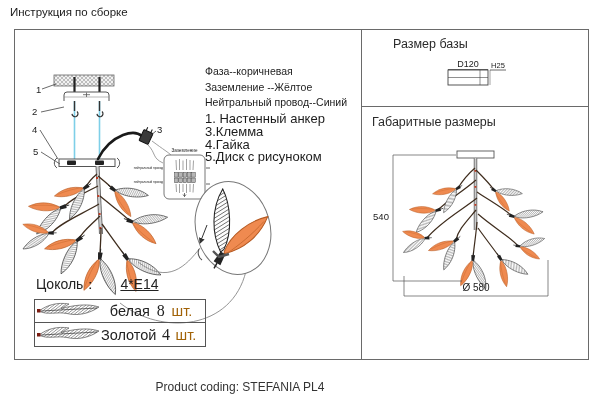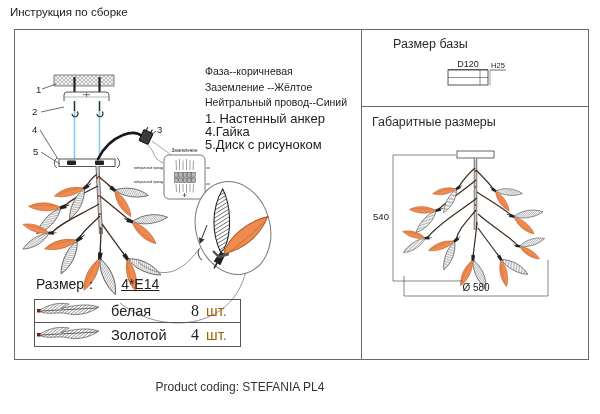--- a/index.html
+++ b/index.html
@@ -10,21 +10,21 @@
   .outer-box{left:14px;top:29px;width:575px;height:331px;border:1px solid #6a6a6a;box-sizing:border-box;}
   .vdiv{left:361px;top:29px;width:1px;height:331px;background:#6a6a6a;}
   .hdiv{left:361px;top:106px;width:228px;height:1px;background:#6a6a6a;}
   svg.art{left:0;top:0;width:600px;height:414px;}
   svg text{font-family:"Liberation Sans",sans-serif;fill:#222;}
   .legend{left:205px;top:64px;font-size:10.5px;line-height:15.6px;}
   .parts{left:205px;top:113px;font-size:13px;line-height:12.8px;}
   .h-panel{font-size:12.5px;color:#2a2a2a;}
   .socle{left:36px;top:276px;font-size:14px;color:#222;}
   .socle .val{margin-left:23px;text-decoration:underline;}
-  .leaf-table{left:34px;top:299px;width:207px;height:48px;border:1px solid #555;box-sizing:border-box;}
+  .leaf-table{left:34px;top:299px;width:172px;height:48px;border:1px solid #555;box-sizing:border-box;}
   .leaf-row{display:flex;align-items:center;height:23px;box-sizing:border-box;}
   .leaf-row.first{border-bottom:1px solid #555;}
   .cell-icon{width:76px;height:100%;}
   .cell-name{flex:1;font-size:14.5px;color:#222;}
   .cell-qty{width:22px;text-align:center;font-family:"Liberation Serif",serif;font-size:16px;color:#222;}
   .cell-unit{width:34px;font-size:14.5px;color:#a16207;}
   .footer{left:0;top:380px;width:480px;text-align:center;font-size:12px;color:#333;}
 </style>
 </head>
 <body>
@@ -241,29 +241,30 @@
   <div class="abs title">Инструкция по сборке</div>
 
   <div class="abs legend">
     <div>Фаза--коричневая</div>
     <div>Заземление --Жёлтое</div>
     <div>Нейтральный провод--Синий</div>
   </div>
 
   <div class="abs parts">
     <div>1. Настенный анкер</div>
+    <div>3.Клемма</div>
     <div>4.Гайка</div>
     <div>5.Диск с рисуноком</div>
   </div>
 
   <div class="abs h-panel" style="left:393px;top:37px;">Размер базы</div>
   <div class="abs h-panel" style="left:372px;top:115px;">Габаритные размеры</div>
 
   <div class="abs socle">
-    <span>Размер：</span><span class="val">4*E14</span>
+    <span>Цоколь：</span><span class="val">4*E14</span>
   </div>
 
   <div class="abs leaf-table">
     <div class="leaf-row first">
       <span class="cell-icon"></span>
       <span class="cell-name">белая</span>
       <span class="cell-qty">8</span>
       <span class="cell-unit">шт.</span>
     </div>
     <div class="leaf-row">

